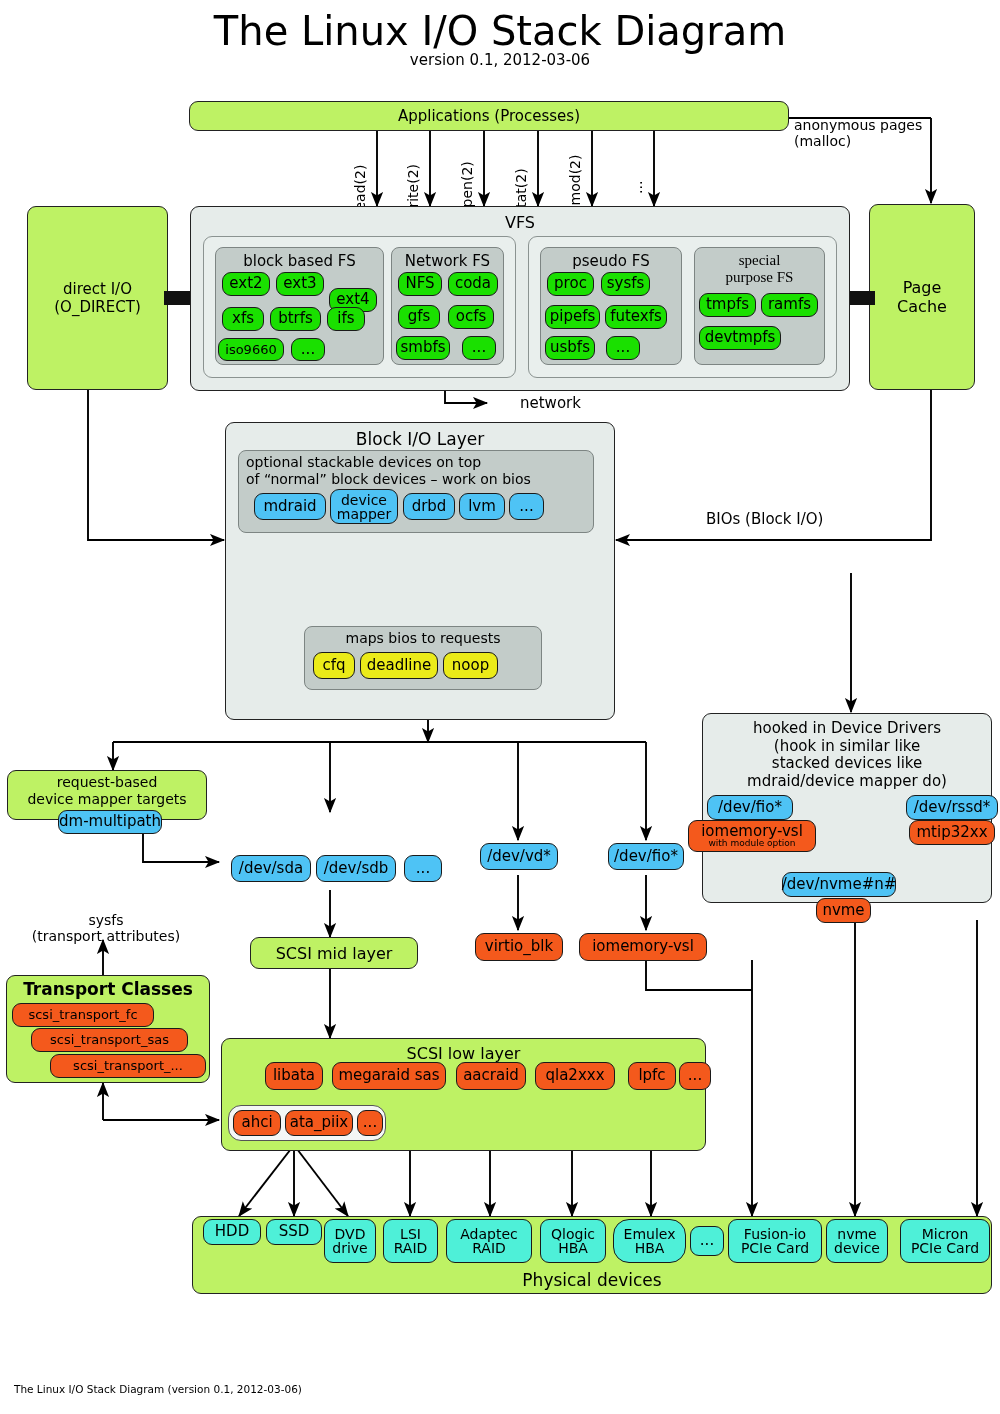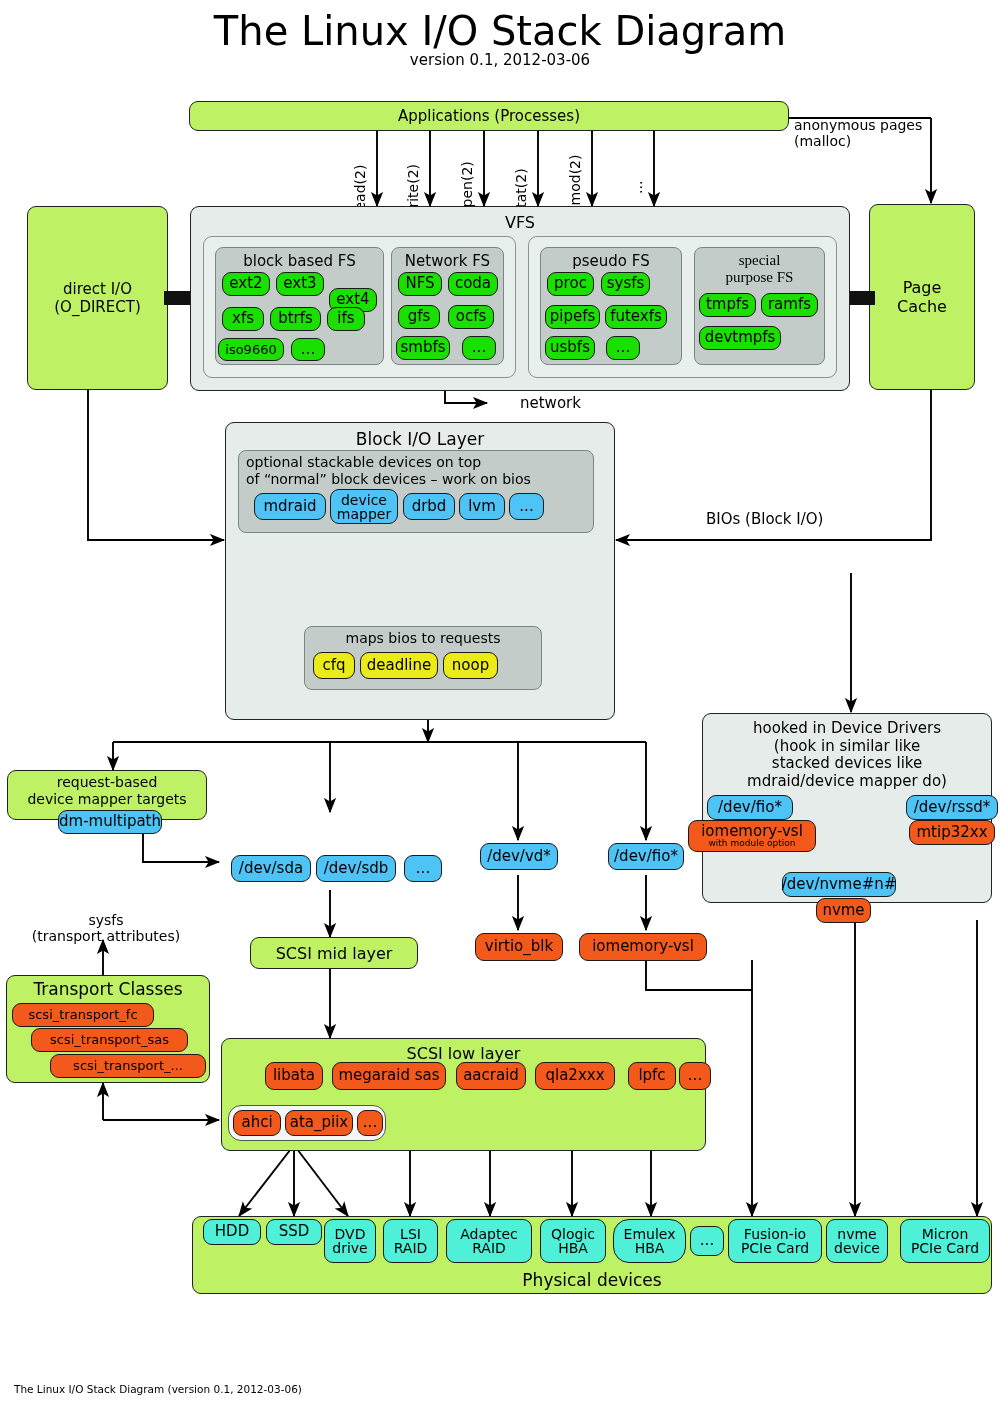--- a/index.html
+++ b/index.html
@@ -266,21 +266,21 @@
 
   <div class="pill blue" style="left:480px;top:843px;width:78px;height:27px;">/dev/vd*</div>
   <div class="pill orange" style="left:475px;top:933px;width:88px;height:28px;">virtio_blk</div>
   <div class="pill blue" style="left:608px;top:843px;width:76px;height:27px;">/dev/fio*</div>
   <div class="pill orange" style="left:579px;top:933px;width:128px;height:28px;">iomemory-vsl</div>
 
   <div class="plain" style="left:16px;top:912px;font-size:14px;text-align:center;width:180px;">sysfs
 (transport attributes)</div>
 
   <div class="box" style="left:6px;top:975px;width:204px;height:108px;display:block;">
-    <div class="lbl" style="top:3px;font-size:17px;">Transport Classes</div>
+    <div class="lbl" style="top:3px;font-size:17px;font-weight:bold;">Transport Classes</div>
   </div>
   <div class="pill orange small" style="left:12px;top:1003px;width:142px;height:24px;">scsi_transport_fc</div>
   <div class="pill orange small" style="left:31px;top:1028px;width:157px;height:24px;">scsi_transport_sas</div>
   <div class="pill orange small" style="left:50px;top:1054px;width:156px;height:24px;">scsi_transport_...</div>
 
   <div class="box" style="left:221px;top:1038px;width:485px;height:113px;display:block;">
     <div class="lbl" style="top:5px;font-size:16px;">SCSI low layer</div>
   </div>
   <div class="pill orange" style="left:265px;top:1062px;width:58px;height:28px;">libata</div>
   <div class="pill orange" style="left:332px;top:1062px;width:114px;height:28px;">megaraid sas</div>

